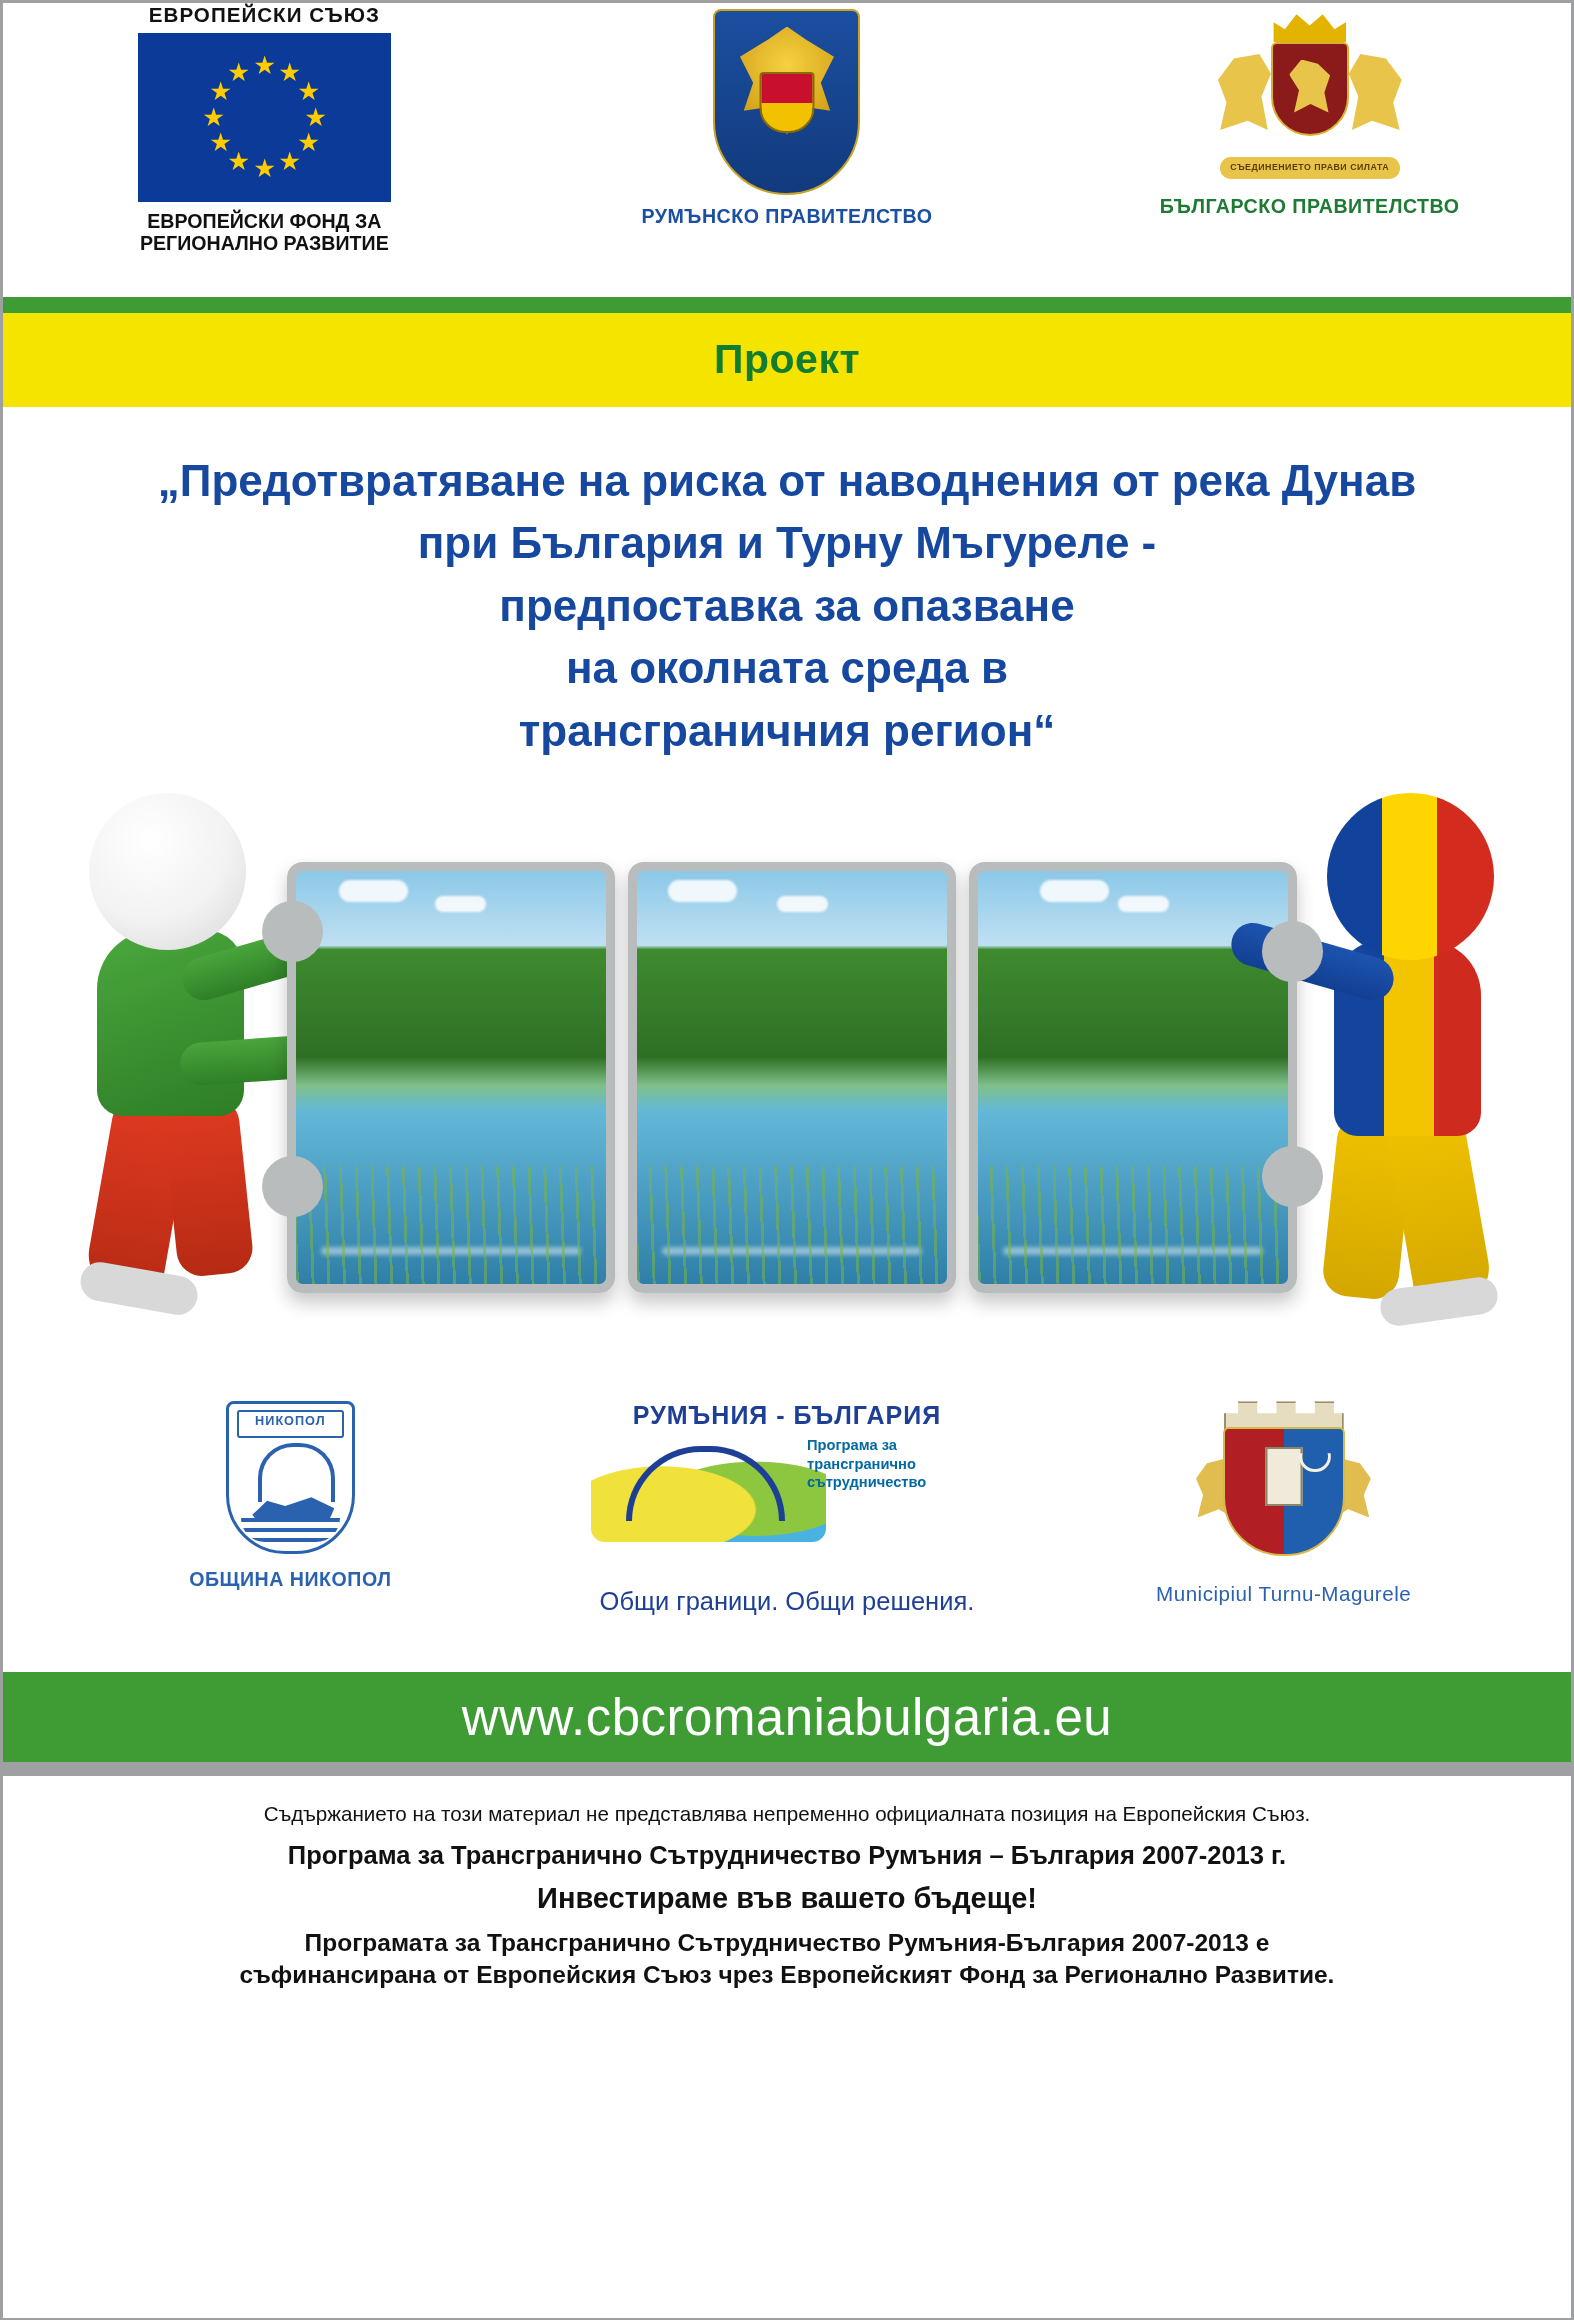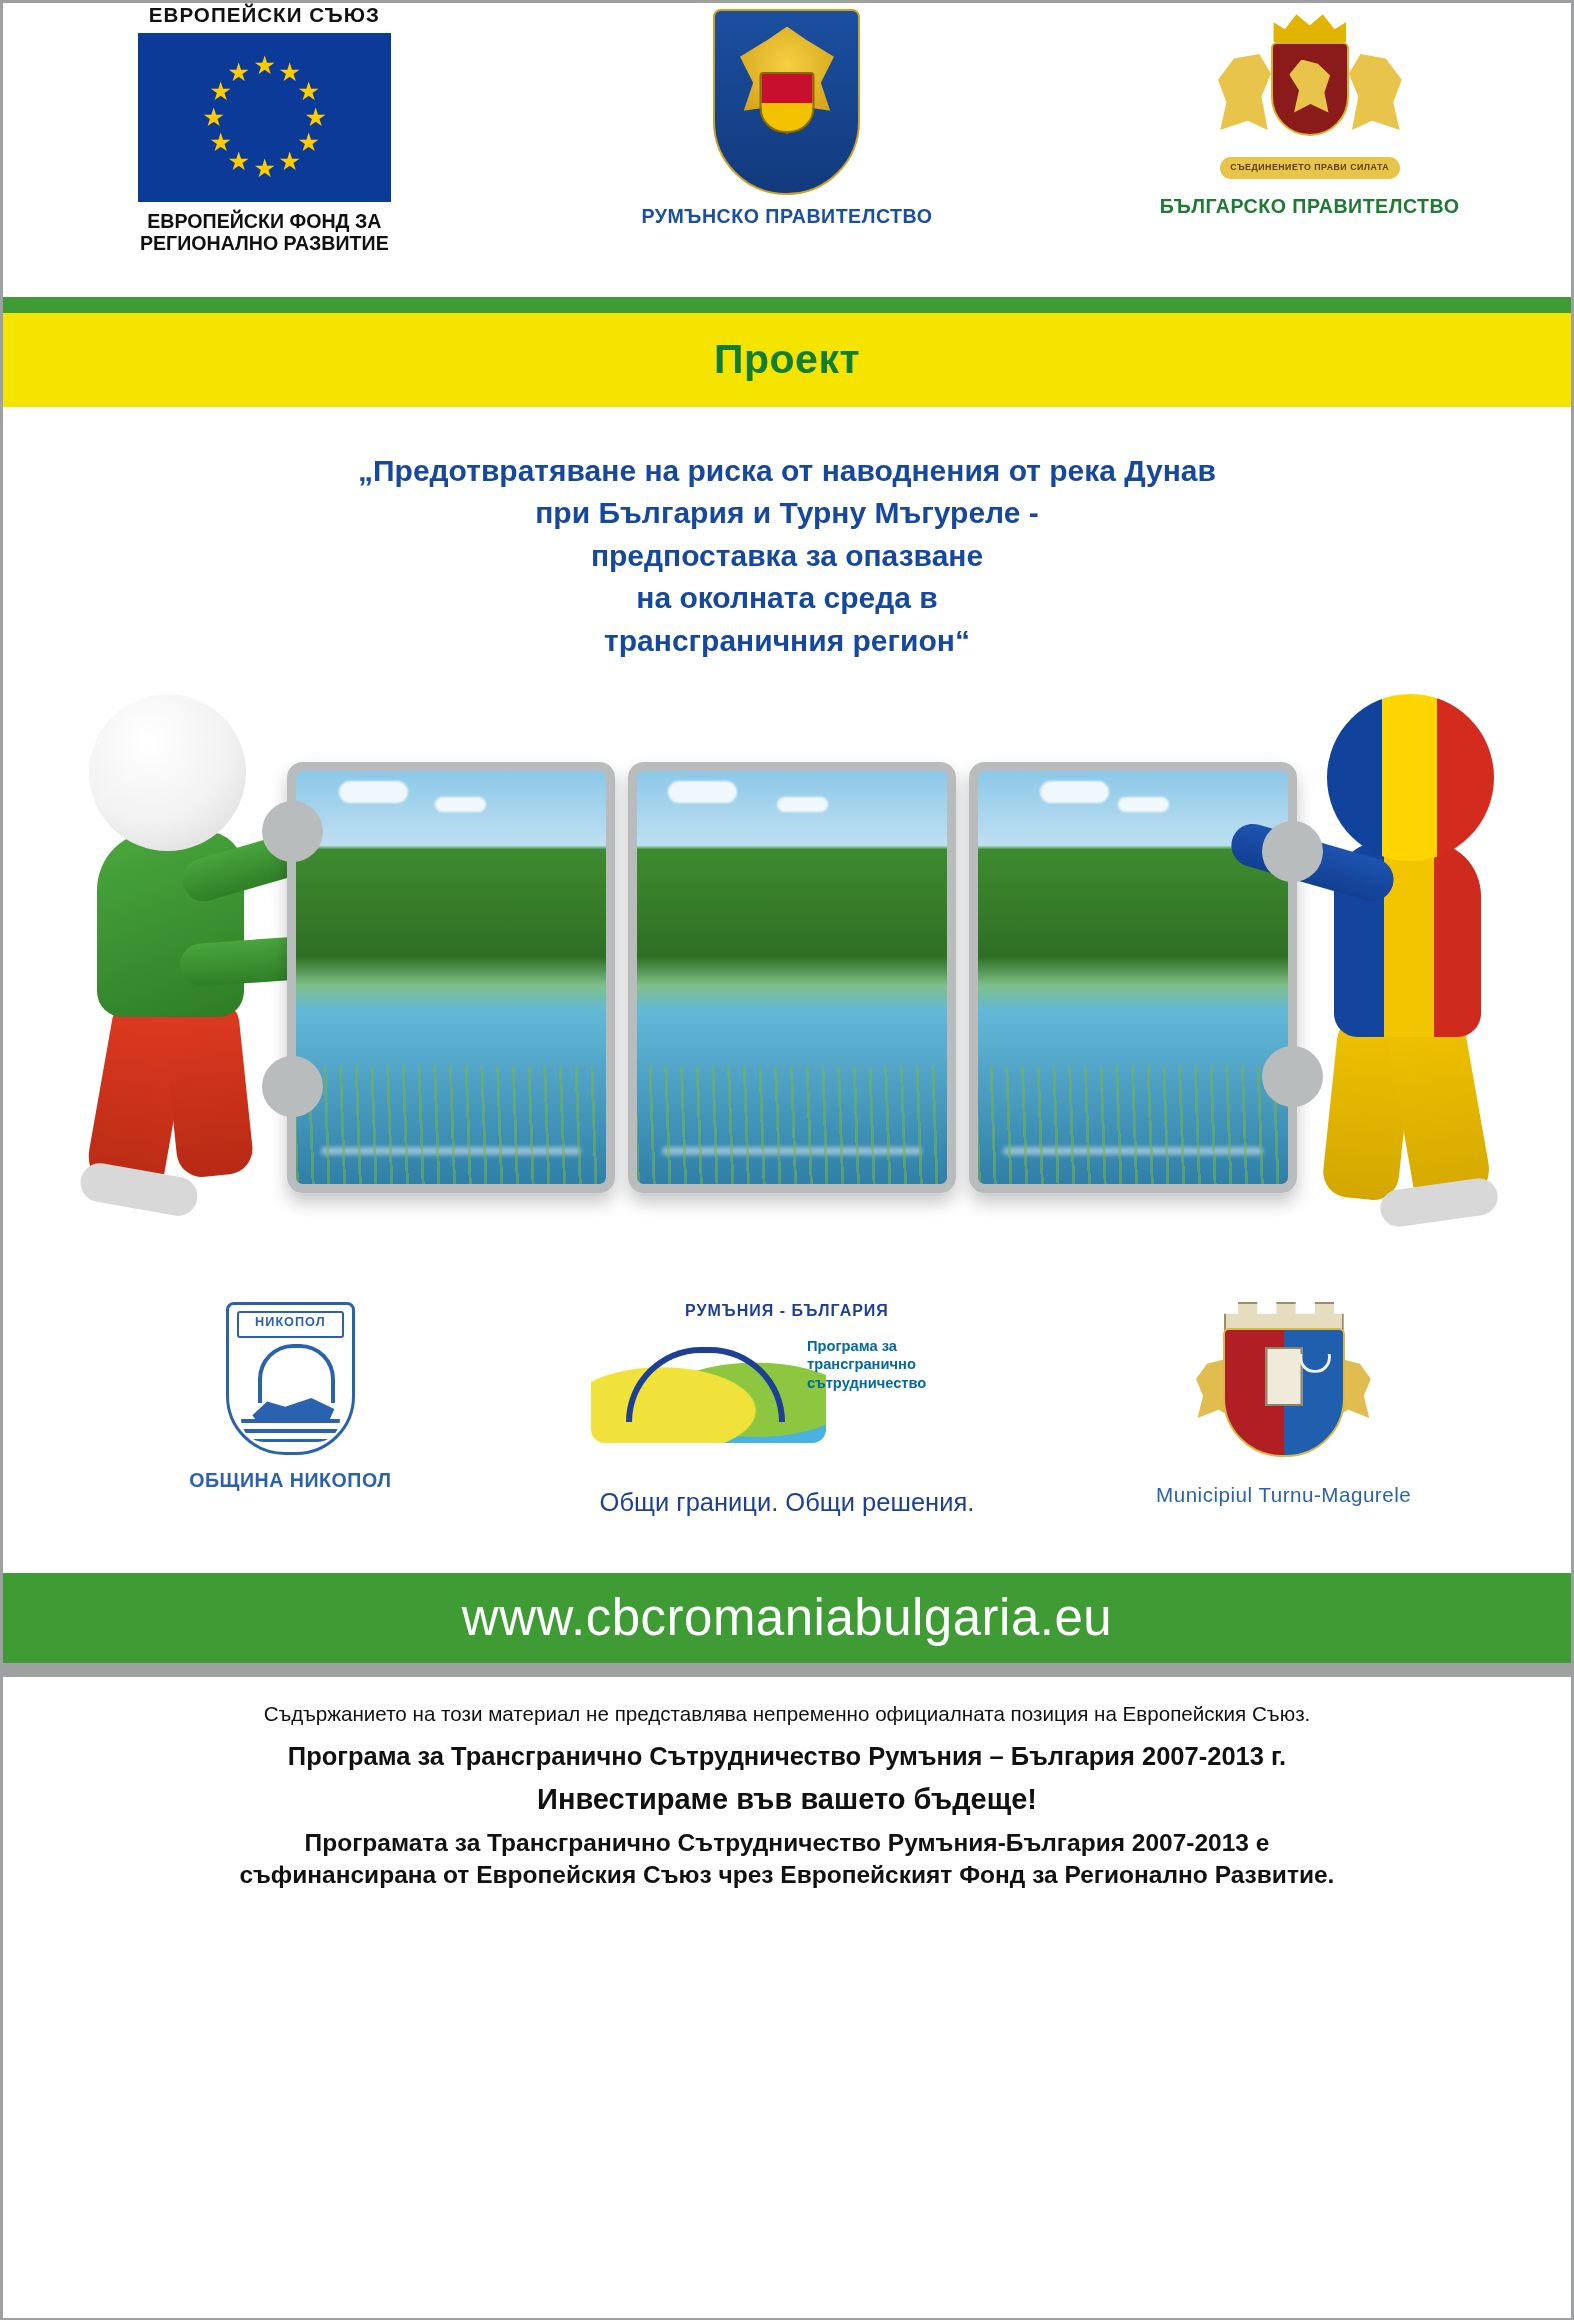--- a/index.html
+++ b/index.html
@@ -194,21 +194,21 @@
     font-weight: bold;
     color: #127d2e;
     letter-spacing: 0.5px;
   }
 
   
   .project-title {
     margin: 43px 59px 0 59px;
     text-align: center;
     color: #15489e;
-    font-size: 30px;
+    font-size: 44px;
     font-weight: bold;
     line-height: 1.42;
   }
   .project-title .line { display: block; }
 
   
   .illustration {
     position: relative;
     height: 608px;
     margin-top: 21.6px;
@@ -494,21 +494,21 @@
   }
 
   
   .prog-logo {
     position: relative;
     width: 412px;
     height: 186px;
     margin: 0 auto;
   }
   .prog-title {
-    font-size: 16px;
+    font-size: 25px;
     font-weight: bold;
     color: #1d3f96;
     letter-spacing: 1px;
     text-align: center;
   }
   .prog-sub {
     position: absolute;
     right: 0;
     top: 35px;
     width: 186px;

